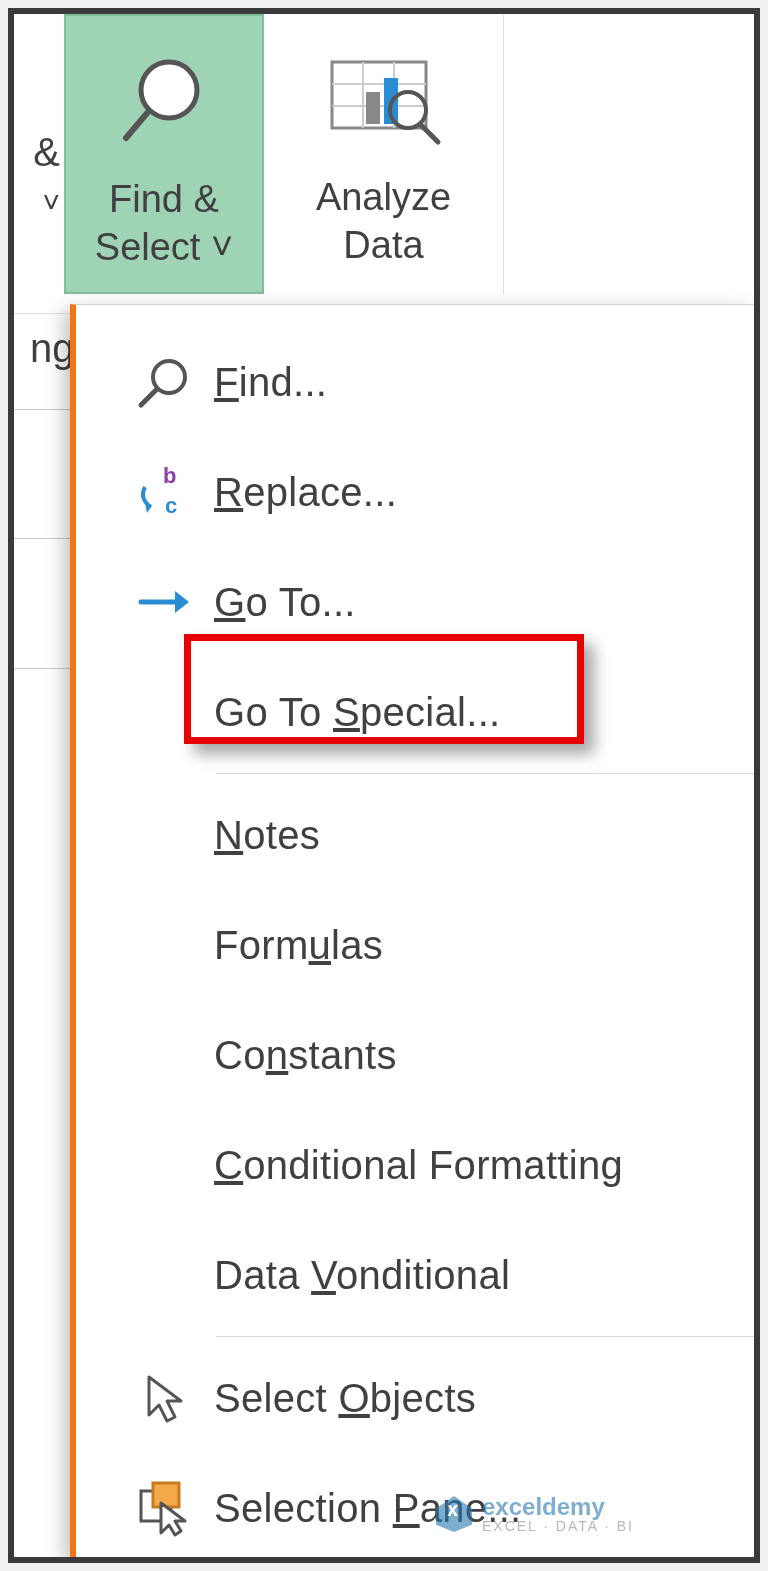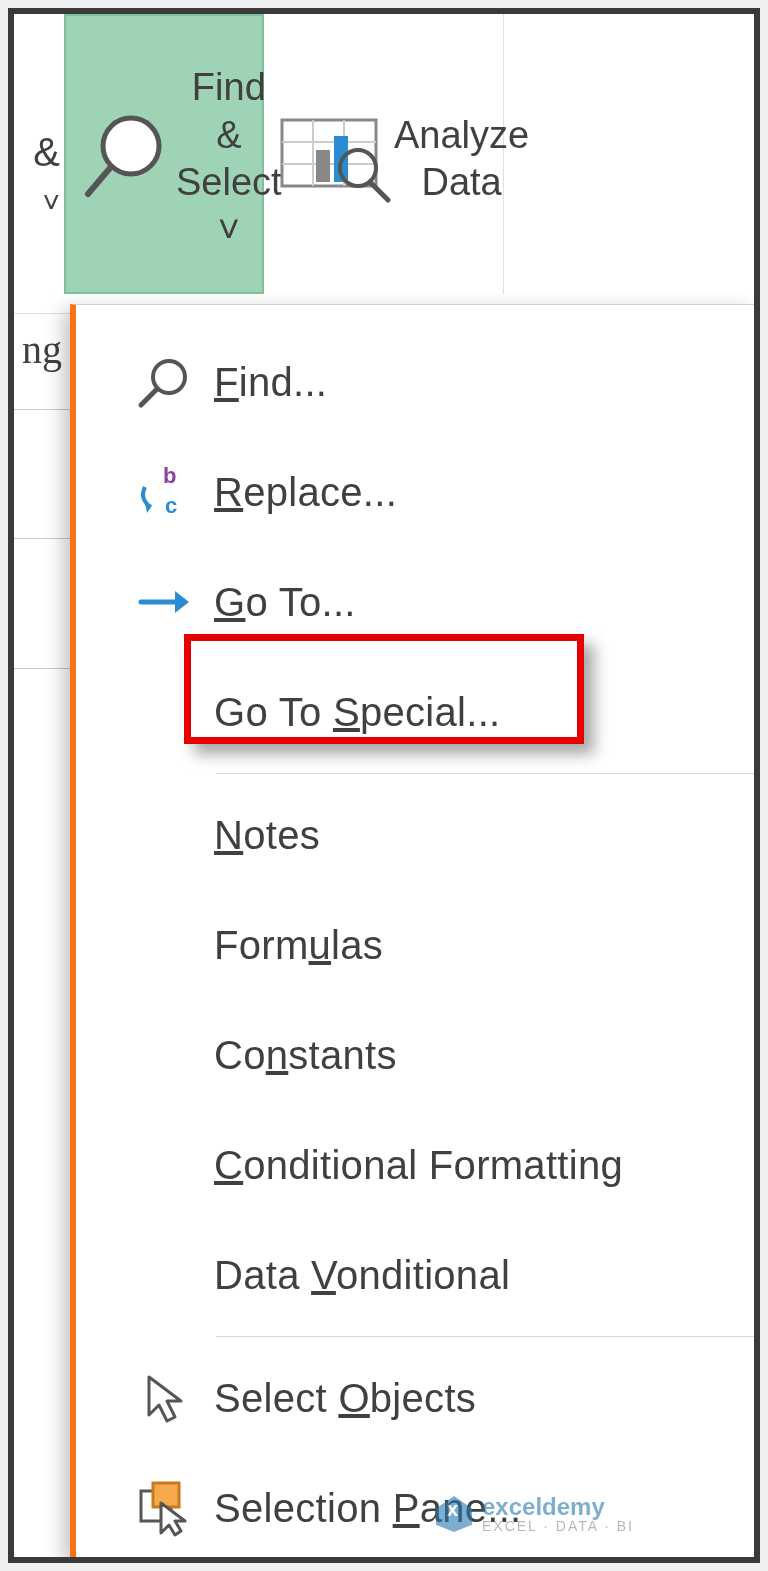--- a/index.html
+++ b/index.html
@@ -36,20 +36,21 @@
     justify-content: center;
     align-items: flex-end;
     padding-right: 4px;
     font-size: 40px;
     color: #404040;
   }
   .partial-left .amp { margin-top: 40px; }
   .partial-left .chev { font-size: 30px; margin-top: 10px; }
   .ribbon-btn {
     display: flex;
+    flex-direction: column;
     align-items: center;
     justify-content: flex-start;
     padding: 14px 10px 10px 10px;
     height: 280px;
     border-right: 1px solid #e0e0e0;
     cursor: pointer;
   }
   .ribbon-btn.active {
     background: #9fd3b6;
     border: 2px solid #7fc09a;
@@ -66,22 +67,21 @@
     text-align: center;
     line-height: 1.25;
     margin-top: 6px;
   }
   .ng-label {
     position: absolute;
     left: 0;
     top: 312px;
     font-size: 40px;
     color: #404040;
-    padding-left: 8px;
-    font-family: Liberation Serif, serif;
+    padding-left: 16px;
   }
   .cell-lines {
     position: absolute;
     left: 0;
     top: 395px;
     width: 56px;
   }
   .cell-lines div {
     height: 130px;
     border-bottom: 1px solid #c8c8c8;

